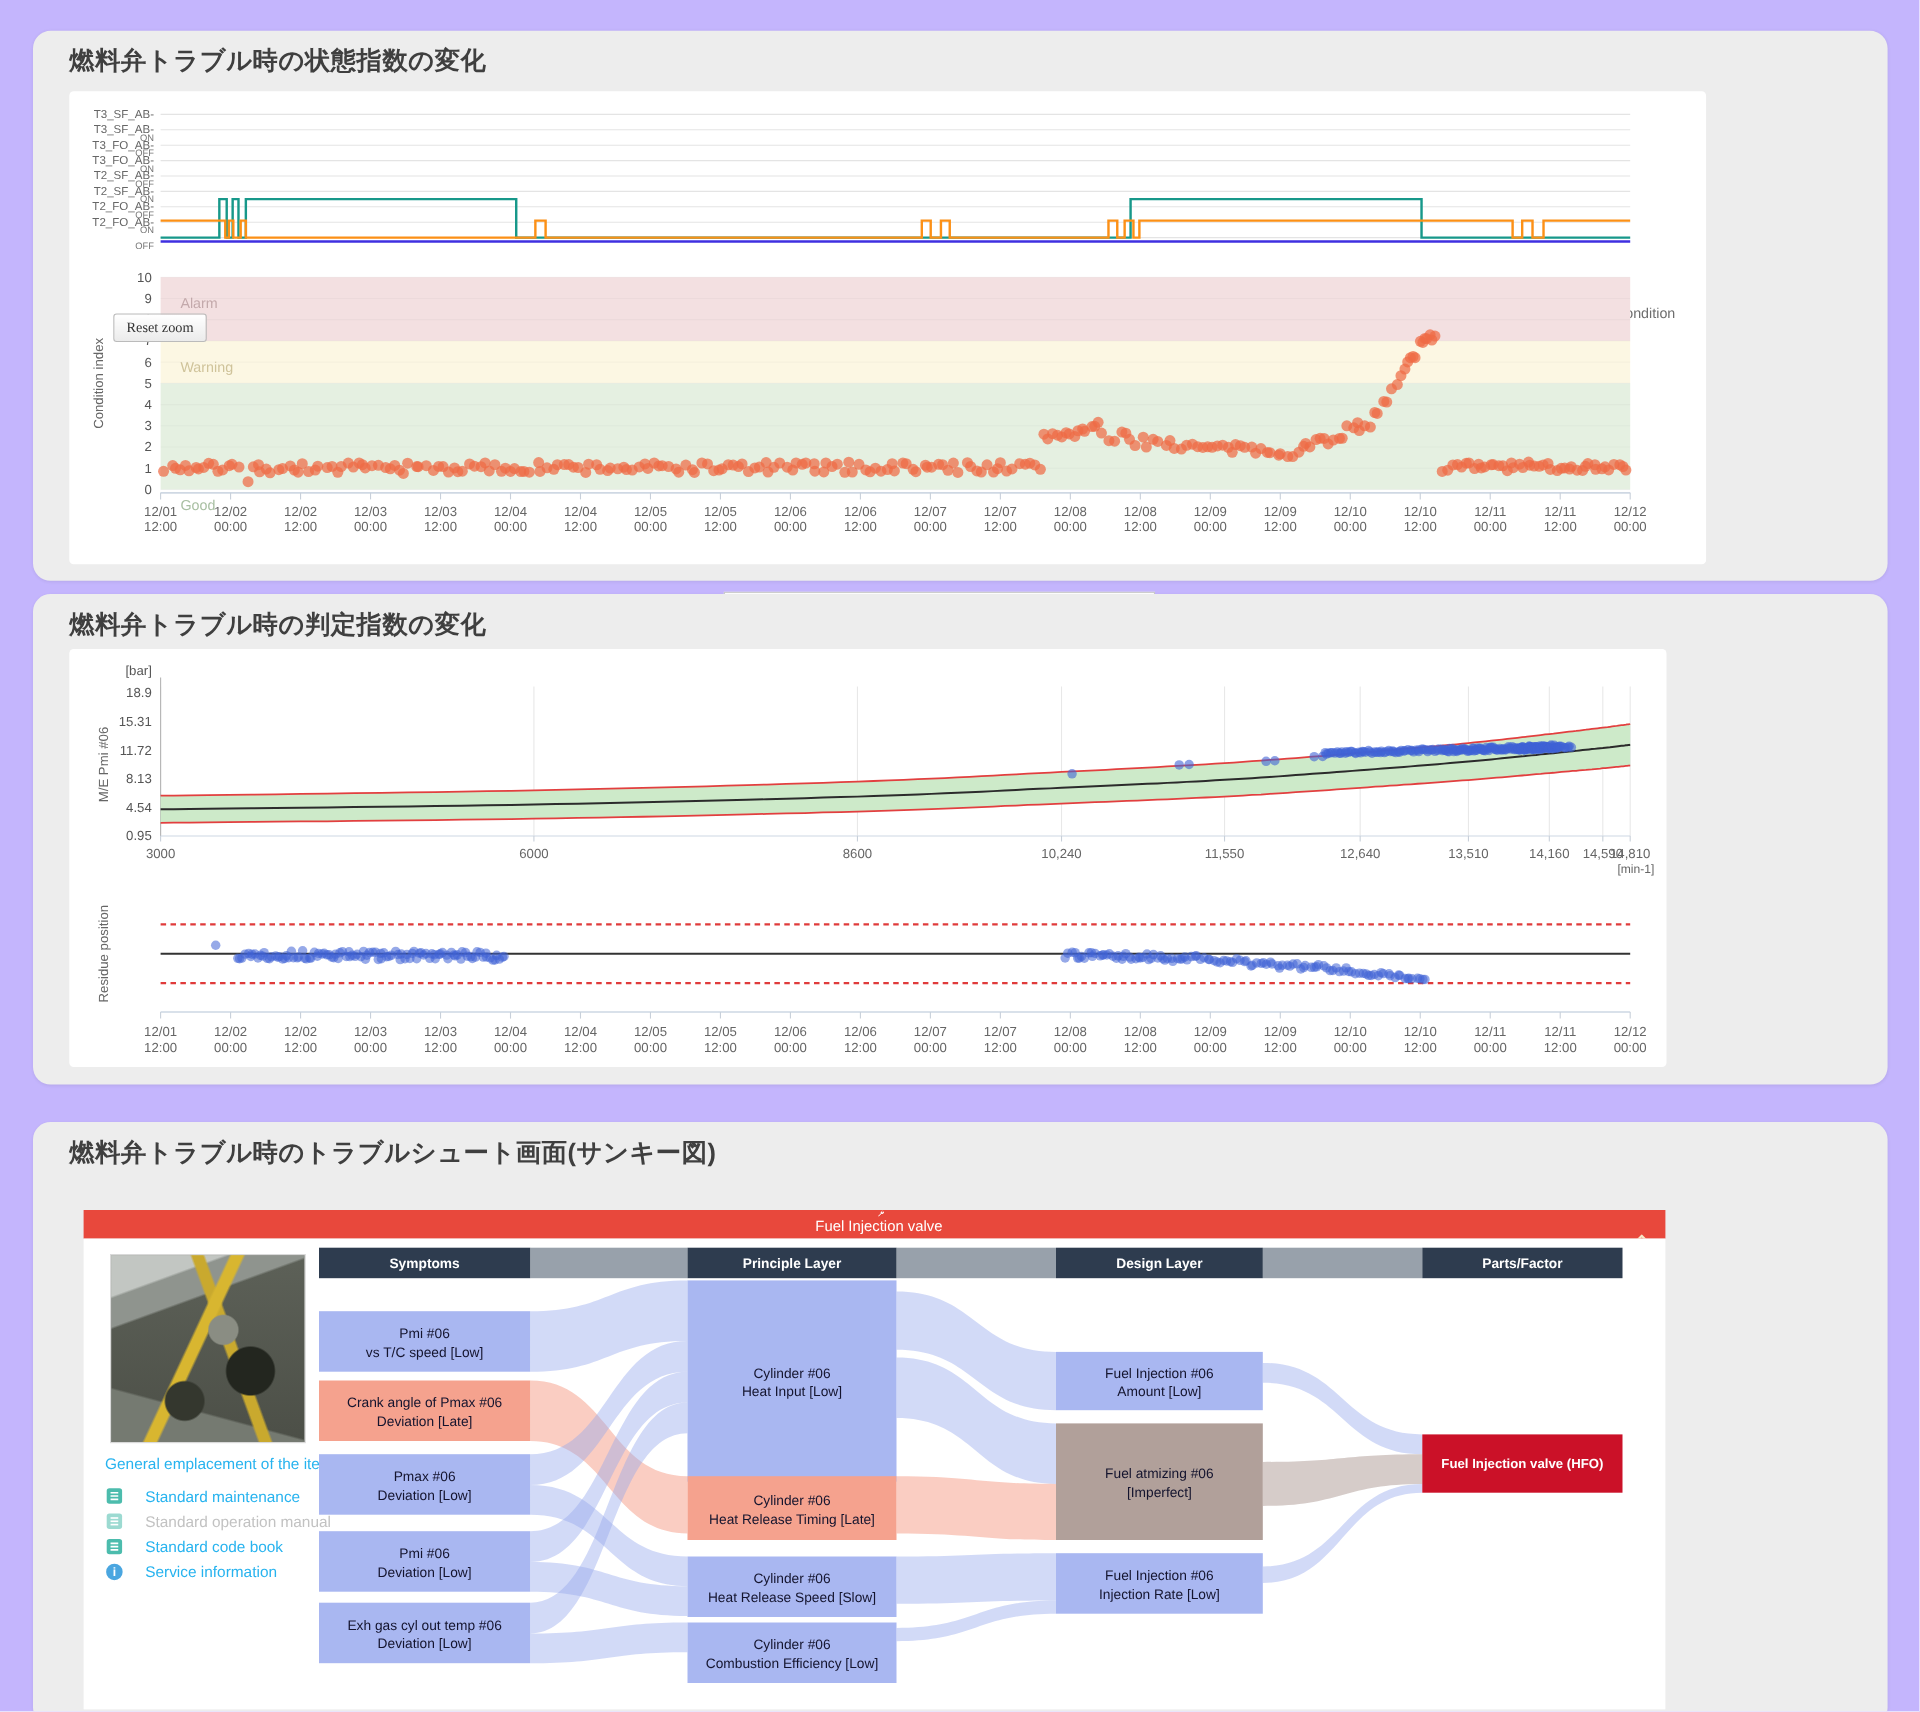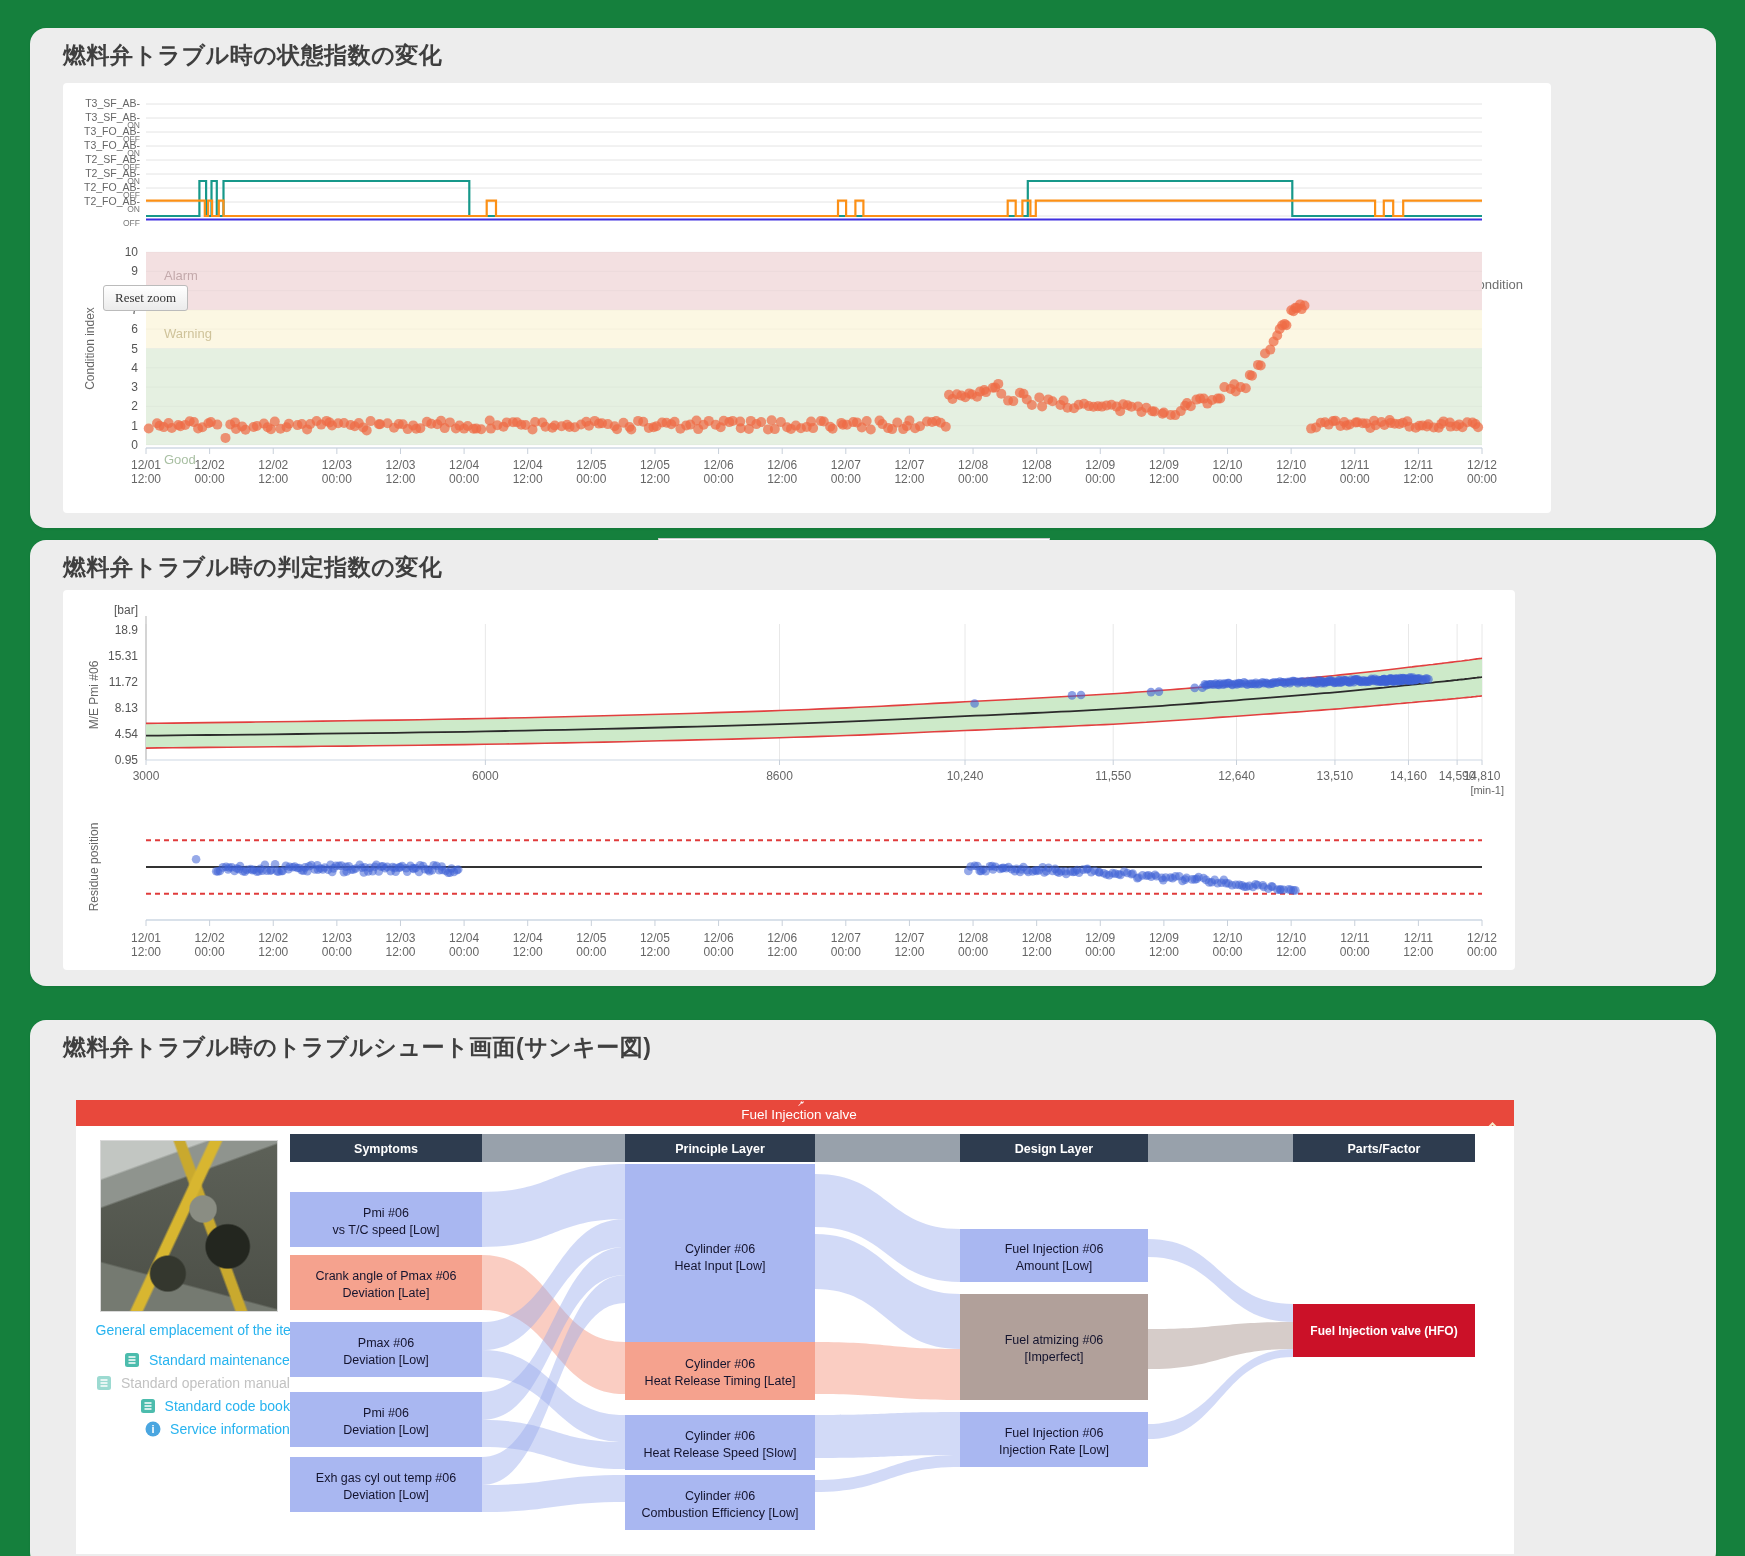--- a/index.html
+++ b/index.html
@@ -1,16 +1,16 @@
 <!DOCTYPE html>
 <html><head>
 <meta charset="utf-8">
 <style>
   html,body{margin:0;padding:0;background:#fff;}
-  .page{position:relative;width:1745px;height:1556px;background:#15803d;
+  .page{position:relative;width:1745px;height:1556px;background:#c4b5fd;
         font-family:"Liberation Sans",sans-serif;overflow:hidden;}
   .panel{position:absolute;left:30px;width:1686px;background:#ededed;
          border-radius:16px;box-shadow:0 1px 3px rgba(0,0,0,.07);}
   .panel-title{position:absolute;left:33px;top:12px;font-size:23px;font-weight:bold;
                color:#3f3f3f;letter-spacing:.5px;}
   .card{position:absolute;left:33px;background:#fff;border-radius:4px;}
   .btn-reset{position:absolute;left:40px;top:202px;z-index:5;font-size:13px;color:#333;
              background:linear-gradient(#ffffff,#ebebeb);border:1px solid #bbb;border-radius:3px;
              padding:4px 11px;cursor:pointer;font-family:Liberation Serif, serif;}
   .cond-caption{position:absolute;left:1200px;top:194px;width:260px;text-align:right;
@@ -37,21 +37,21 @@
           radial-gradient(circle at 38% 78%, #34372e 0 10%, transparent 11%),
           radial-gradient(circle at 58% 40%, #8a8d83 0 9%, transparent 10%),
           linear-gradient(115deg, transparent 42%, #d8b630 43% 47%, transparent 48%),
           linear-gradient(70deg, transparent 56%, #c9a92e 57% 61%, transparent 62%),
           linear-gradient(160deg, #c2c6c2 0 16%, #8f948e 17% 28%, transparent 29%),
           linear-gradient(15deg, #757a71 0 22%, transparent 23%),
           linear-gradient(#5d6158,#4c4f47);}
   .photo-caption{position:absolute;left:0;top:196px;width:246px;text-align:center;
                  font-size:14px;color:#27b3ef;cursor:pointer;}
   .side-links{position:absolute;left:20px;top:226px;display:flex;flex-direction:column;gap:7px;}
-  .side-link{display:flex;align-items:center;gap:9px;font-size:14px;color:#27b3ef;cursor:pointer;justify-content:flex-end;}
+  .side-link{display:flex;align-items:center;gap:20px;font-size:14px;color:#27b3ef;cursor:pointer;}
   .side-link.disabled{color:#c2c2c2;cursor:default;}
   .side-link.disabled svg{opacity:.55;}
   svg text{font-family:"Liberation Sans",sans-serif;}
 </style>
 </head>
 <body>
 
 <div class="page">
 
   <div class="panel" style="top:28px;height:500px;">

